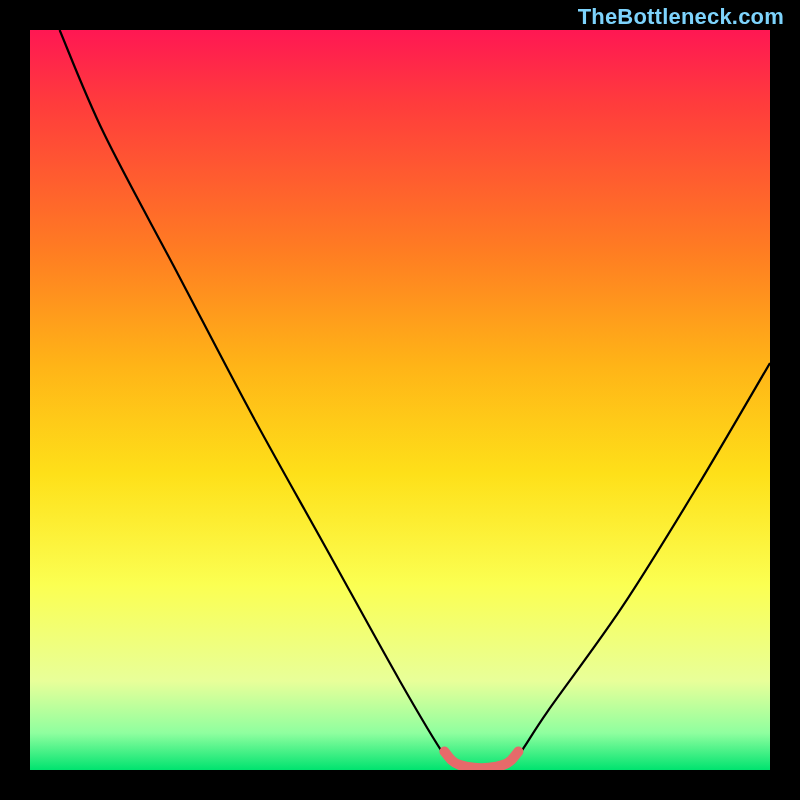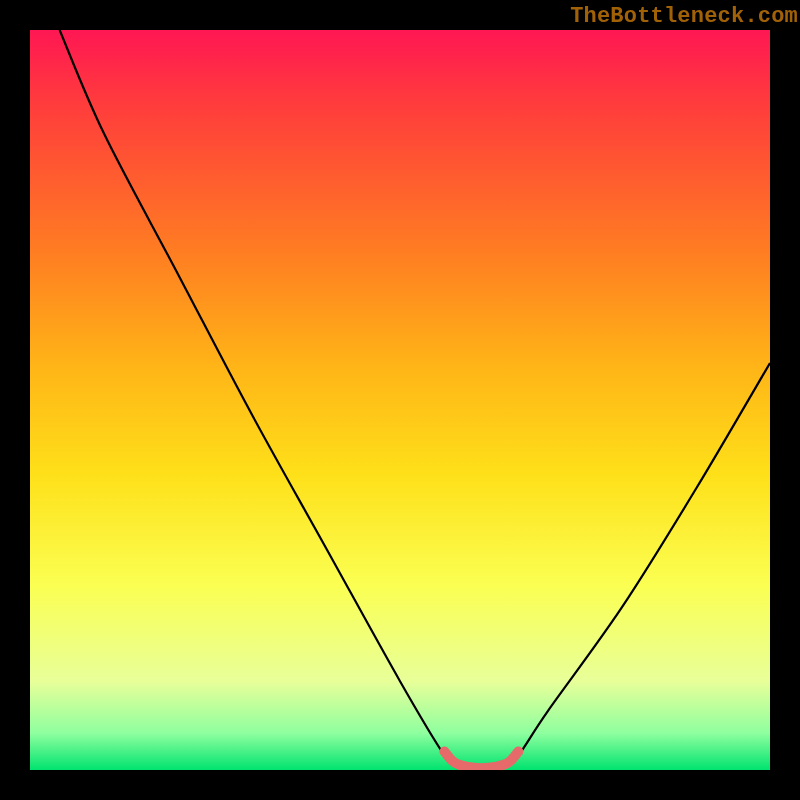--- a/index.html
+++ b/index.html
@@ -29,25 +29,25 @@
     );
   }
   .curve-layer {
     position: absolute;
     left: 0; top: 0;
     width: 740px; height: 740px;
   }
   .watermark {
     position: absolute;
     top: 4px;
-    right: 2px;
-    font-family: Liberation Mono, monospace;
+    right: 16px;
+    font-family: Liberation Sans, sans-serif;
     font-size: 22px;
     font-weight: 600;
-    color: #a16207;
+    color: #7dd3fc;
     letter-spacing: 0.2px;
   }
 </style>
 </head>
 <body>
 
 <div class="container">
   <div class="watermark">TheBottleneck.com</div>
   <div class="plot-area">
     <svg class="curve-layer" viewBox="0 0 740 740" preserveAspectRatio="none">

